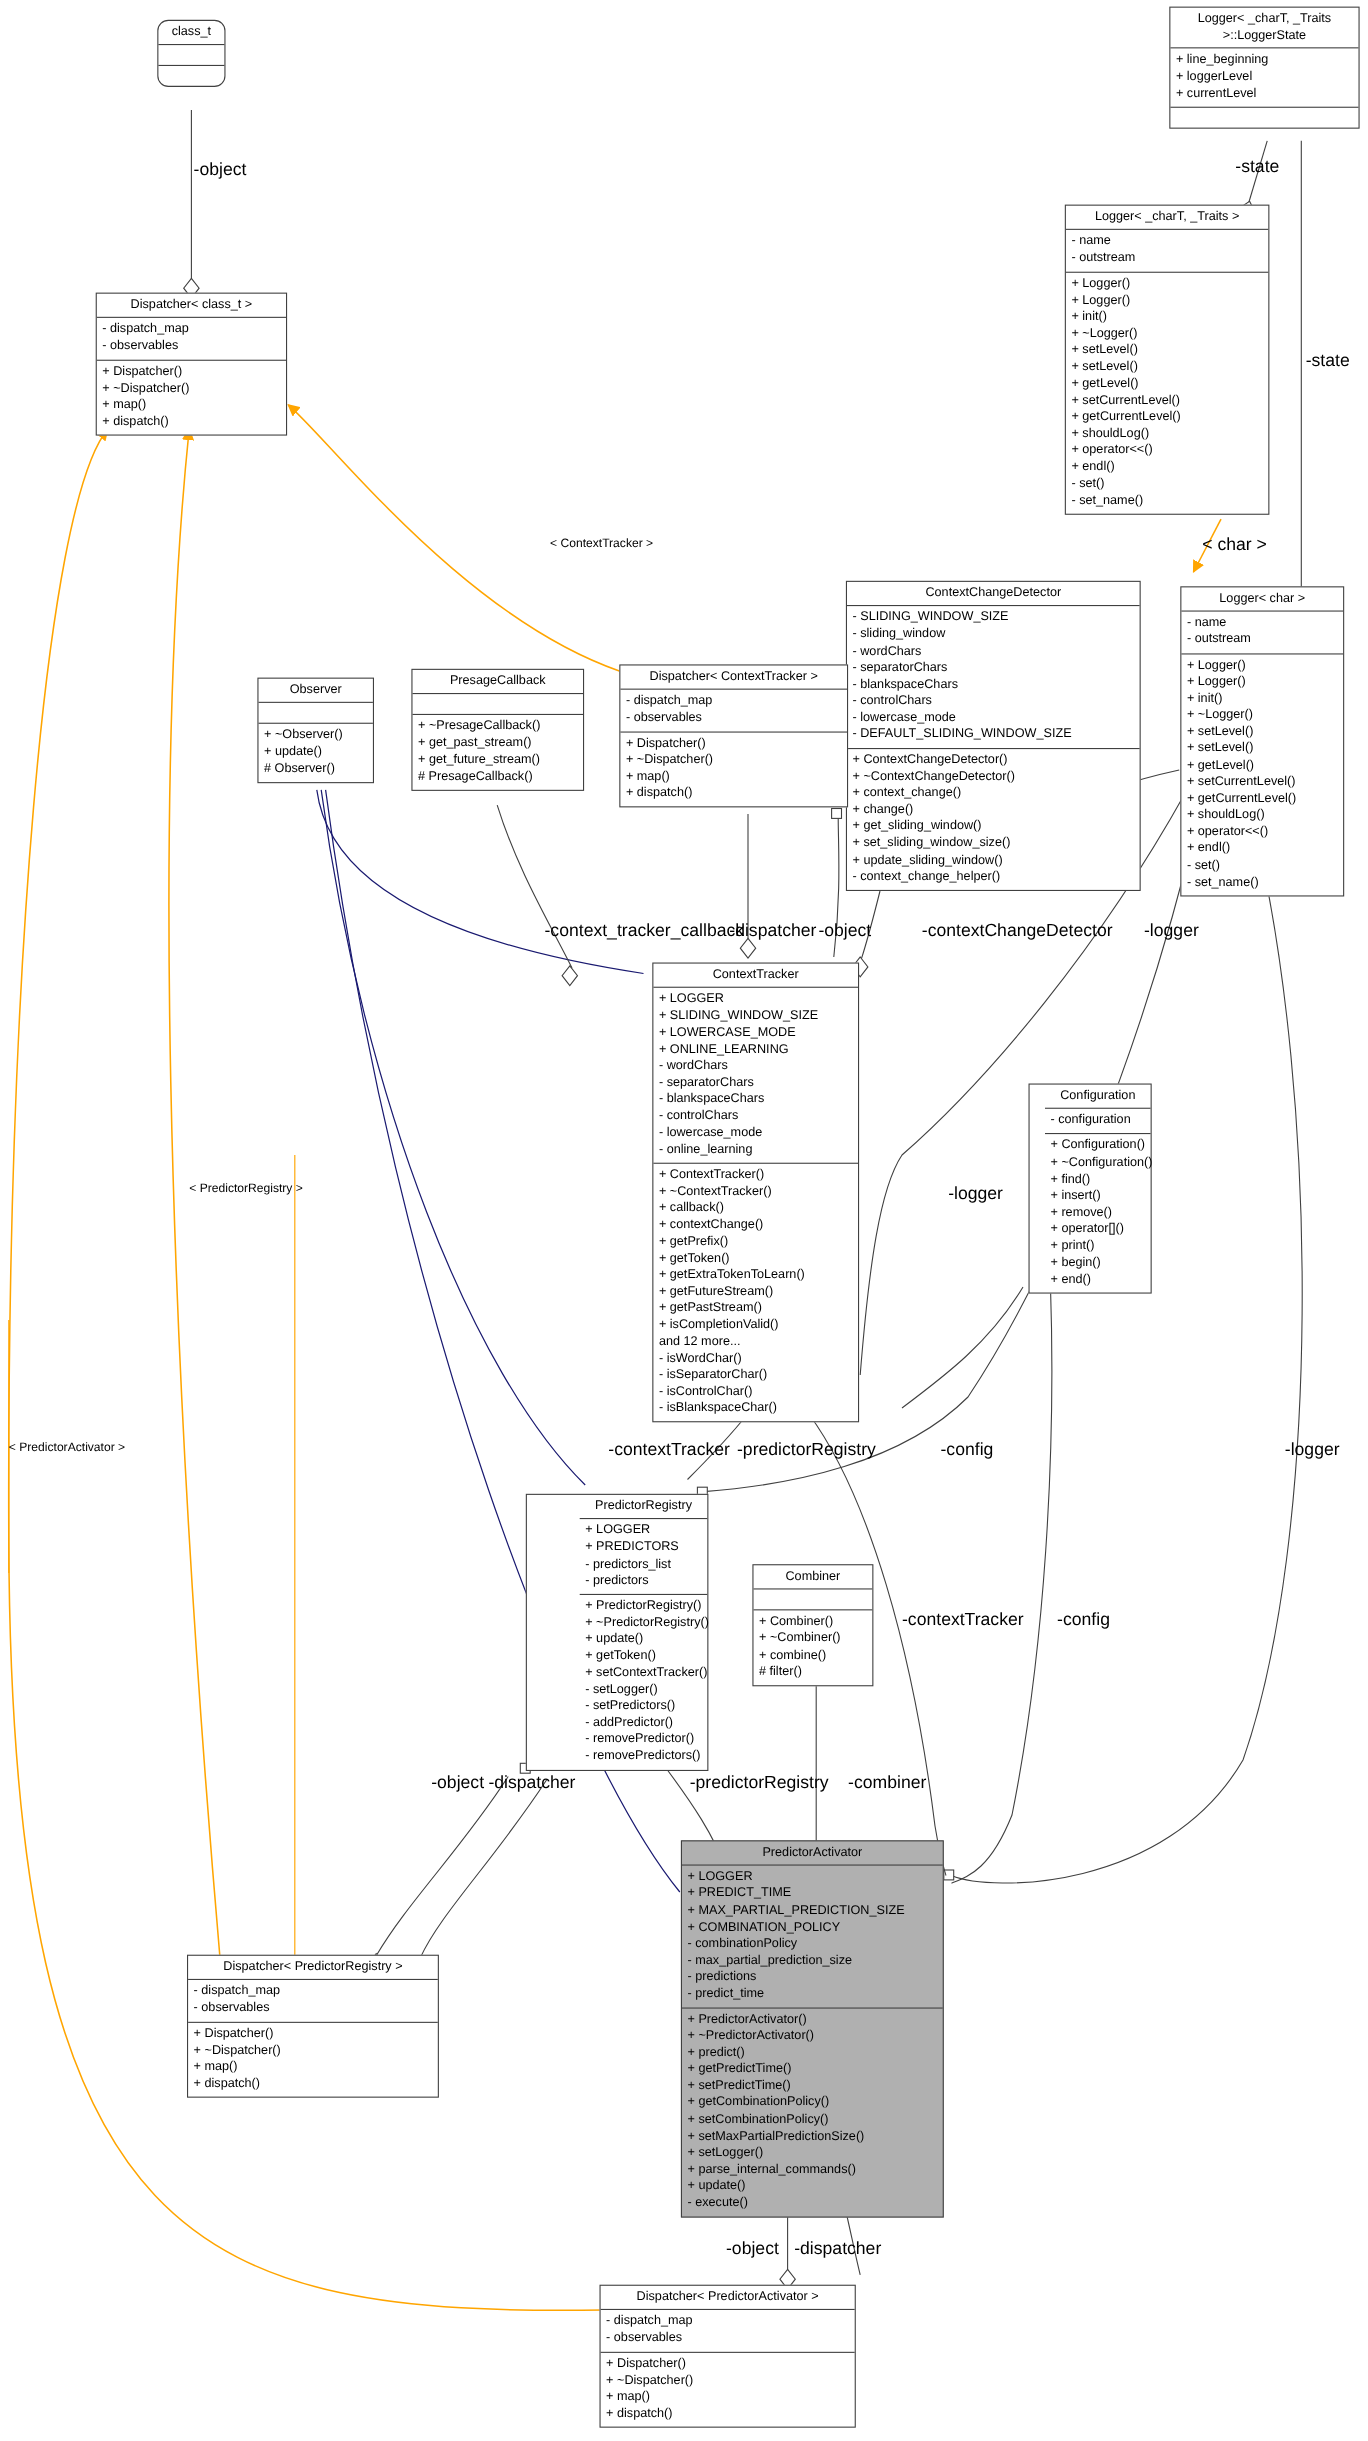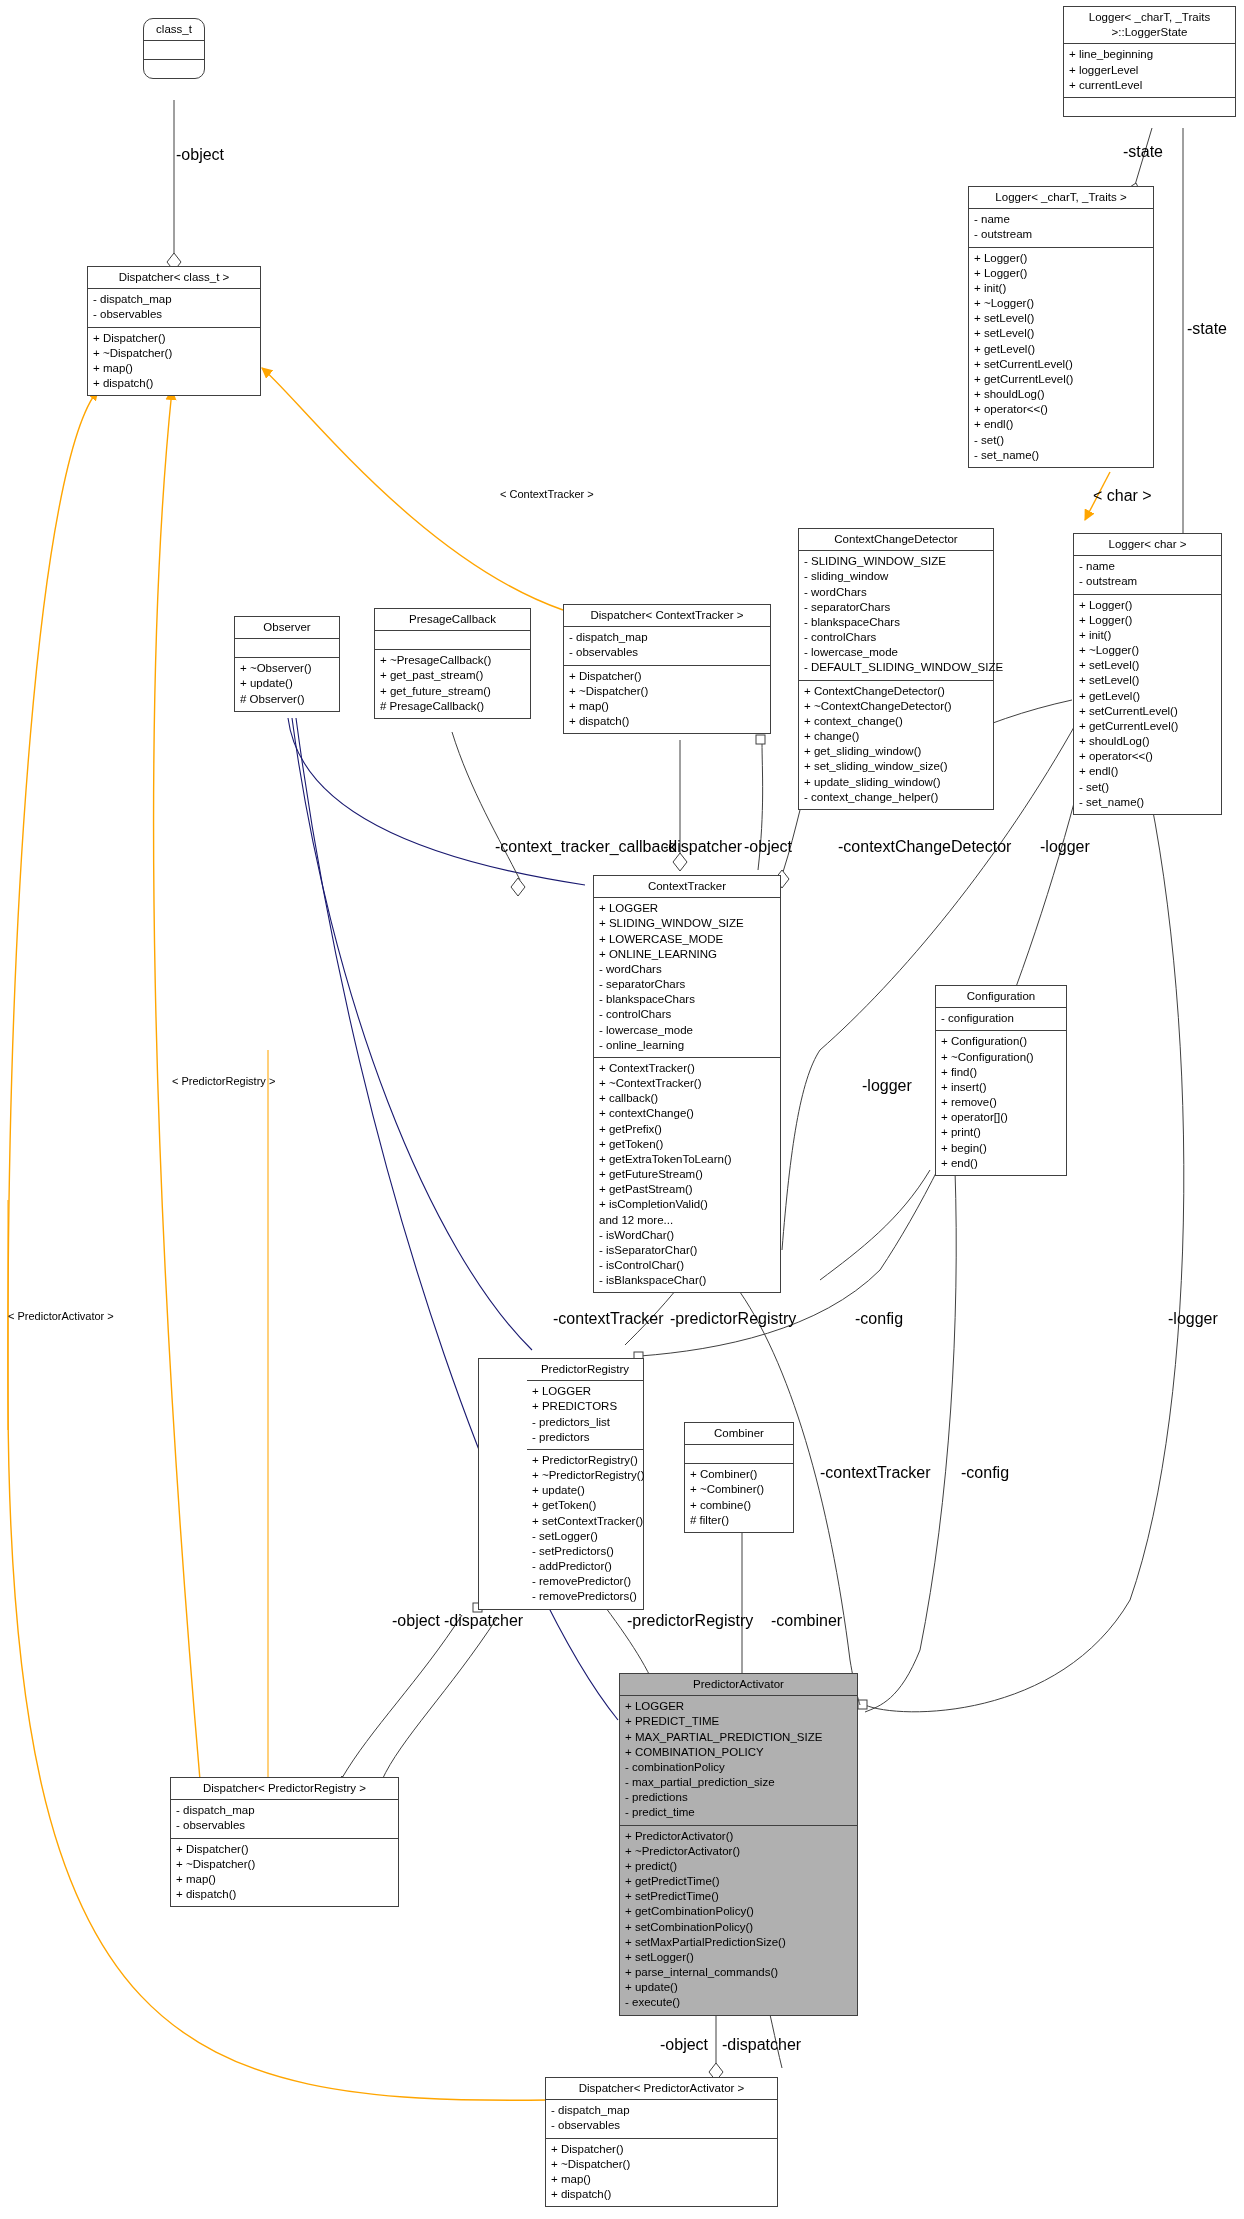--- a/index.html
+++ b/index.html
@@ -214,21 +214,21 @@
       <div class="mem">+ setCurrentLevel()</div>
       <div class="mem">+ getCurrentLevel()</div>
       <div class="mem">+ shouldLog()</div>
       <div class="mem">+ operator&lt;&lt;()</div>
       <div class="mem">+ endl()</div>
       <div class="mem">- set()</div>
       <div class="mem">- set_name()</div>
     </div>
   </div>
 
-  <div class="node" style="left:798px; top:528px; width:196px;">
+  <div class="node" style="left:769px; top:528px; width:268px;">
     <div class="title">ContextChangeDetector</div>
     <div class="sect">
       <div class="mem">- SLIDING_WINDOW_SIZE</div>
       <div class="mem">- sliding_window</div>
       <div class="mem">- wordChars</div>
       <div class="mem">- separatorChars</div>
       <div class="mem">- blankspaceChars</div>
       <div class="mem">- controlChars</div>
       <div class="mem">- lowercase_mode</div>
       <div class="mem">- DEFAULT_SLIDING_WINDOW_SIZE</div>
@@ -330,21 +330,21 @@
       <div class="mem">+ getPastStream()</div>
       <div class="mem">+ isCompletionValid()</div>
       <div class="mem">and 12 more...</div>
       <div class="mem">- isWordChar()</div>
       <div class="mem">- isSeparatorChar()</div>
       <div class="mem">- isControlChar()</div>
       <div class="mem">- isBlankspaceChar()</div>
     </div>
   </div>
 
-  <div class="node" style="left:935px; top:985px; width:132px;">
+  <div class="node" style="left:935px; top:985px; width:112px;padding-left:14px;">
     <div class="title">Configuration</div>
     <div class="sect">
       <div class="mem">- configuration</div>
     </div>
     <div class="sect">
       <div class="mem">+ Configuration()</div>
       <div class="mem">+ ~Configuration()</div>
       <div class="mem">+ find()</div>
       <div class="mem">+ insert()</div>
       <div class="mem">+ remove()</div>

